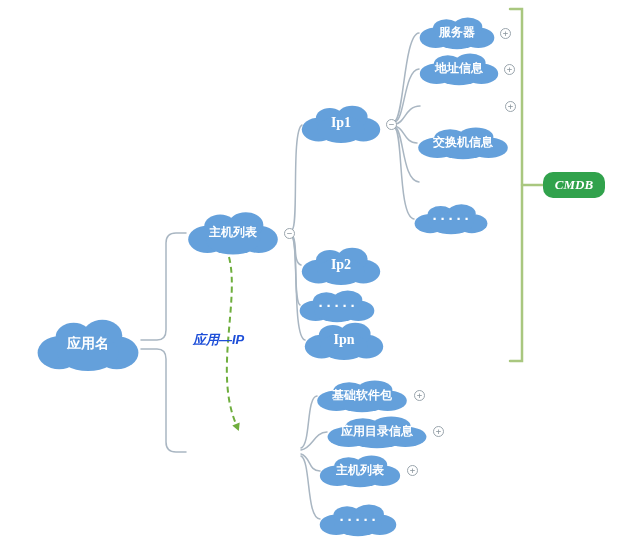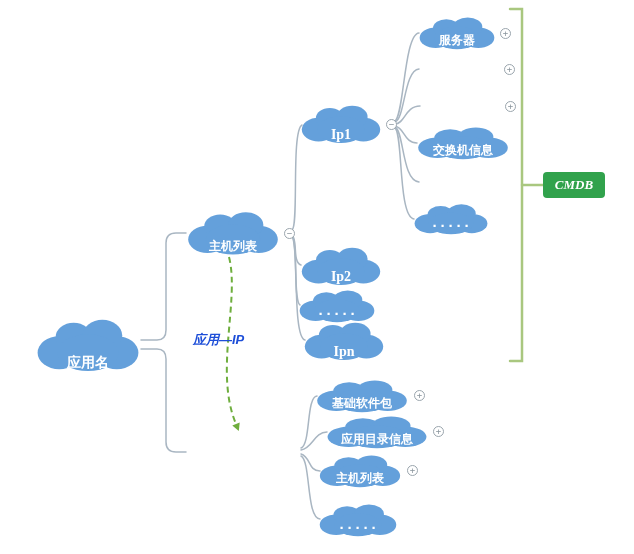--- a/index.html
+++ b/index.html
@@ -2,38 +2,38 @@
 <html><head>
 <meta charset="utf-8">
 <style>
   html,body{margin:0;padding:0;background:#f3f3f3;}
   #stage{
     position:relative;width:634px;height:554px;background:#ffffff;
     overflow:hidden;font-family:"Liberation Sans",sans-serif;
     border-bottom:5px solid #e3e3e3;box-sizing:content-box;
   }
   #edges{position:absolute;left:0;top:0;width:634px;height:554px;z-index:1;}
-  .node{position:absolute;display:flex;align-items:flex-end;justify-content:center;z-index:2;}
+  .node{position:absolute;display:flex;align-items:center;justify-content:center;z-index:2;}
   .node .cloud{position:absolute;left:0;top:0;width:100%;height:100%;}
   .node .label{
     position:relative;z-index:1;color:#ffffff;font-weight:bold;font-size:12px;
     white-space:nowrap;padding-bottom:2px;font-family:"Liberation Sans",sans-serif;
   }
   .node.lg .label{font-size:14px;}
   .node.latin .label{font-family:"Liberation Serif",serif;font-size:14px;}
   .node.dots .label{letter-spacing:3px;font-size:15px;font-weight:900;padding-left:3px;}
   .toggle{
     position:absolute;width:11px;height:11px;box-sizing:border-box;z-index:3;
     border:1px solid #9aa5ad;border-radius:50%;background:#ffffff;color:#8a959d;
     font-size:9px;line-height:8px;text-align:center;cursor:pointer;
     font-family:"DejaVu Sans Mono",monospace;
   }
   .cmdb{
     position:absolute;left:543px;top:172px;width:62px;height:26px;z-index:2;
-    background:#31a24c;border-radius:4px;color:#ffffff;
+    background:#31a24c;border-radius:10px;color:#ffffff;
     display:flex;align-items:center;justify-content:center;
     font-style:italic;font-weight:bold;font-size:13px;
     font-family:"Liberation Serif",serif;
   }
   .edge-label{
     position:absolute;left:193px;top:331px;z-index:3;
     font-style:italic;font-weight:bold;font-size:13px;color:#1d4ed8;
   }
 </style>
 </head>
@@ -153,20 +153,32 @@
           <ellipse cx="28" cy="38" rx="24" ry="17"></ellipse>
           <ellipse cx="92" cy="38" rx="24" ry="17"></ellipse>
           <ellipse cx="44" cy="22" rx="20" ry="15"></ellipse>
           <ellipse cx="76" cy="20" rx="22" ry="16"></ellipse>
           <ellipse cx="60" cy="38" rx="34" ry="19"></ellipse>
         </g>
       </svg>
     <span class="label">服务器</span>
   </div>
 
+  <div class="node" style="left:417px;top:51px;width:84px;height:36px">
+    <svg class="cloud" viewBox="0 0 120 60" preserveAspectRatio="none">
+        <g fill="#64a0db">
+          <ellipse cx="28" cy="38" rx="24" ry="17"></ellipse>
+          <ellipse cx="92" cy="38" rx="24" ry="17"></ellipse>
+          <ellipse cx="44" cy="22" rx="20" ry="15"></ellipse>
+          <ellipse cx="76" cy="20" rx="22" ry="16"></ellipse>
+          <ellipse cx="60" cy="38" rx="34" ry="19"></ellipse>
+        </g>
+      </svg>
+    <span class="label">地址信息</span>
+  </div>
 
 
   <div class="node" style="left:415px;top:125px;width:96px;height:36px">
     <svg class="cloud" viewBox="0 0 120 60" preserveAspectRatio="none">
         <g fill="#64a0db">
           <ellipse cx="28" cy="38" rx="24" ry="17"></ellipse>
           <ellipse cx="92" cy="38" rx="24" ry="17"></ellipse>
           <ellipse cx="44" cy="22" rx="20" ry="15"></ellipse>
           <ellipse cx="76" cy="20" rx="22" ry="16"></ellipse>
           <ellipse cx="60" cy="38" rx="34" ry="19"></ellipse>

